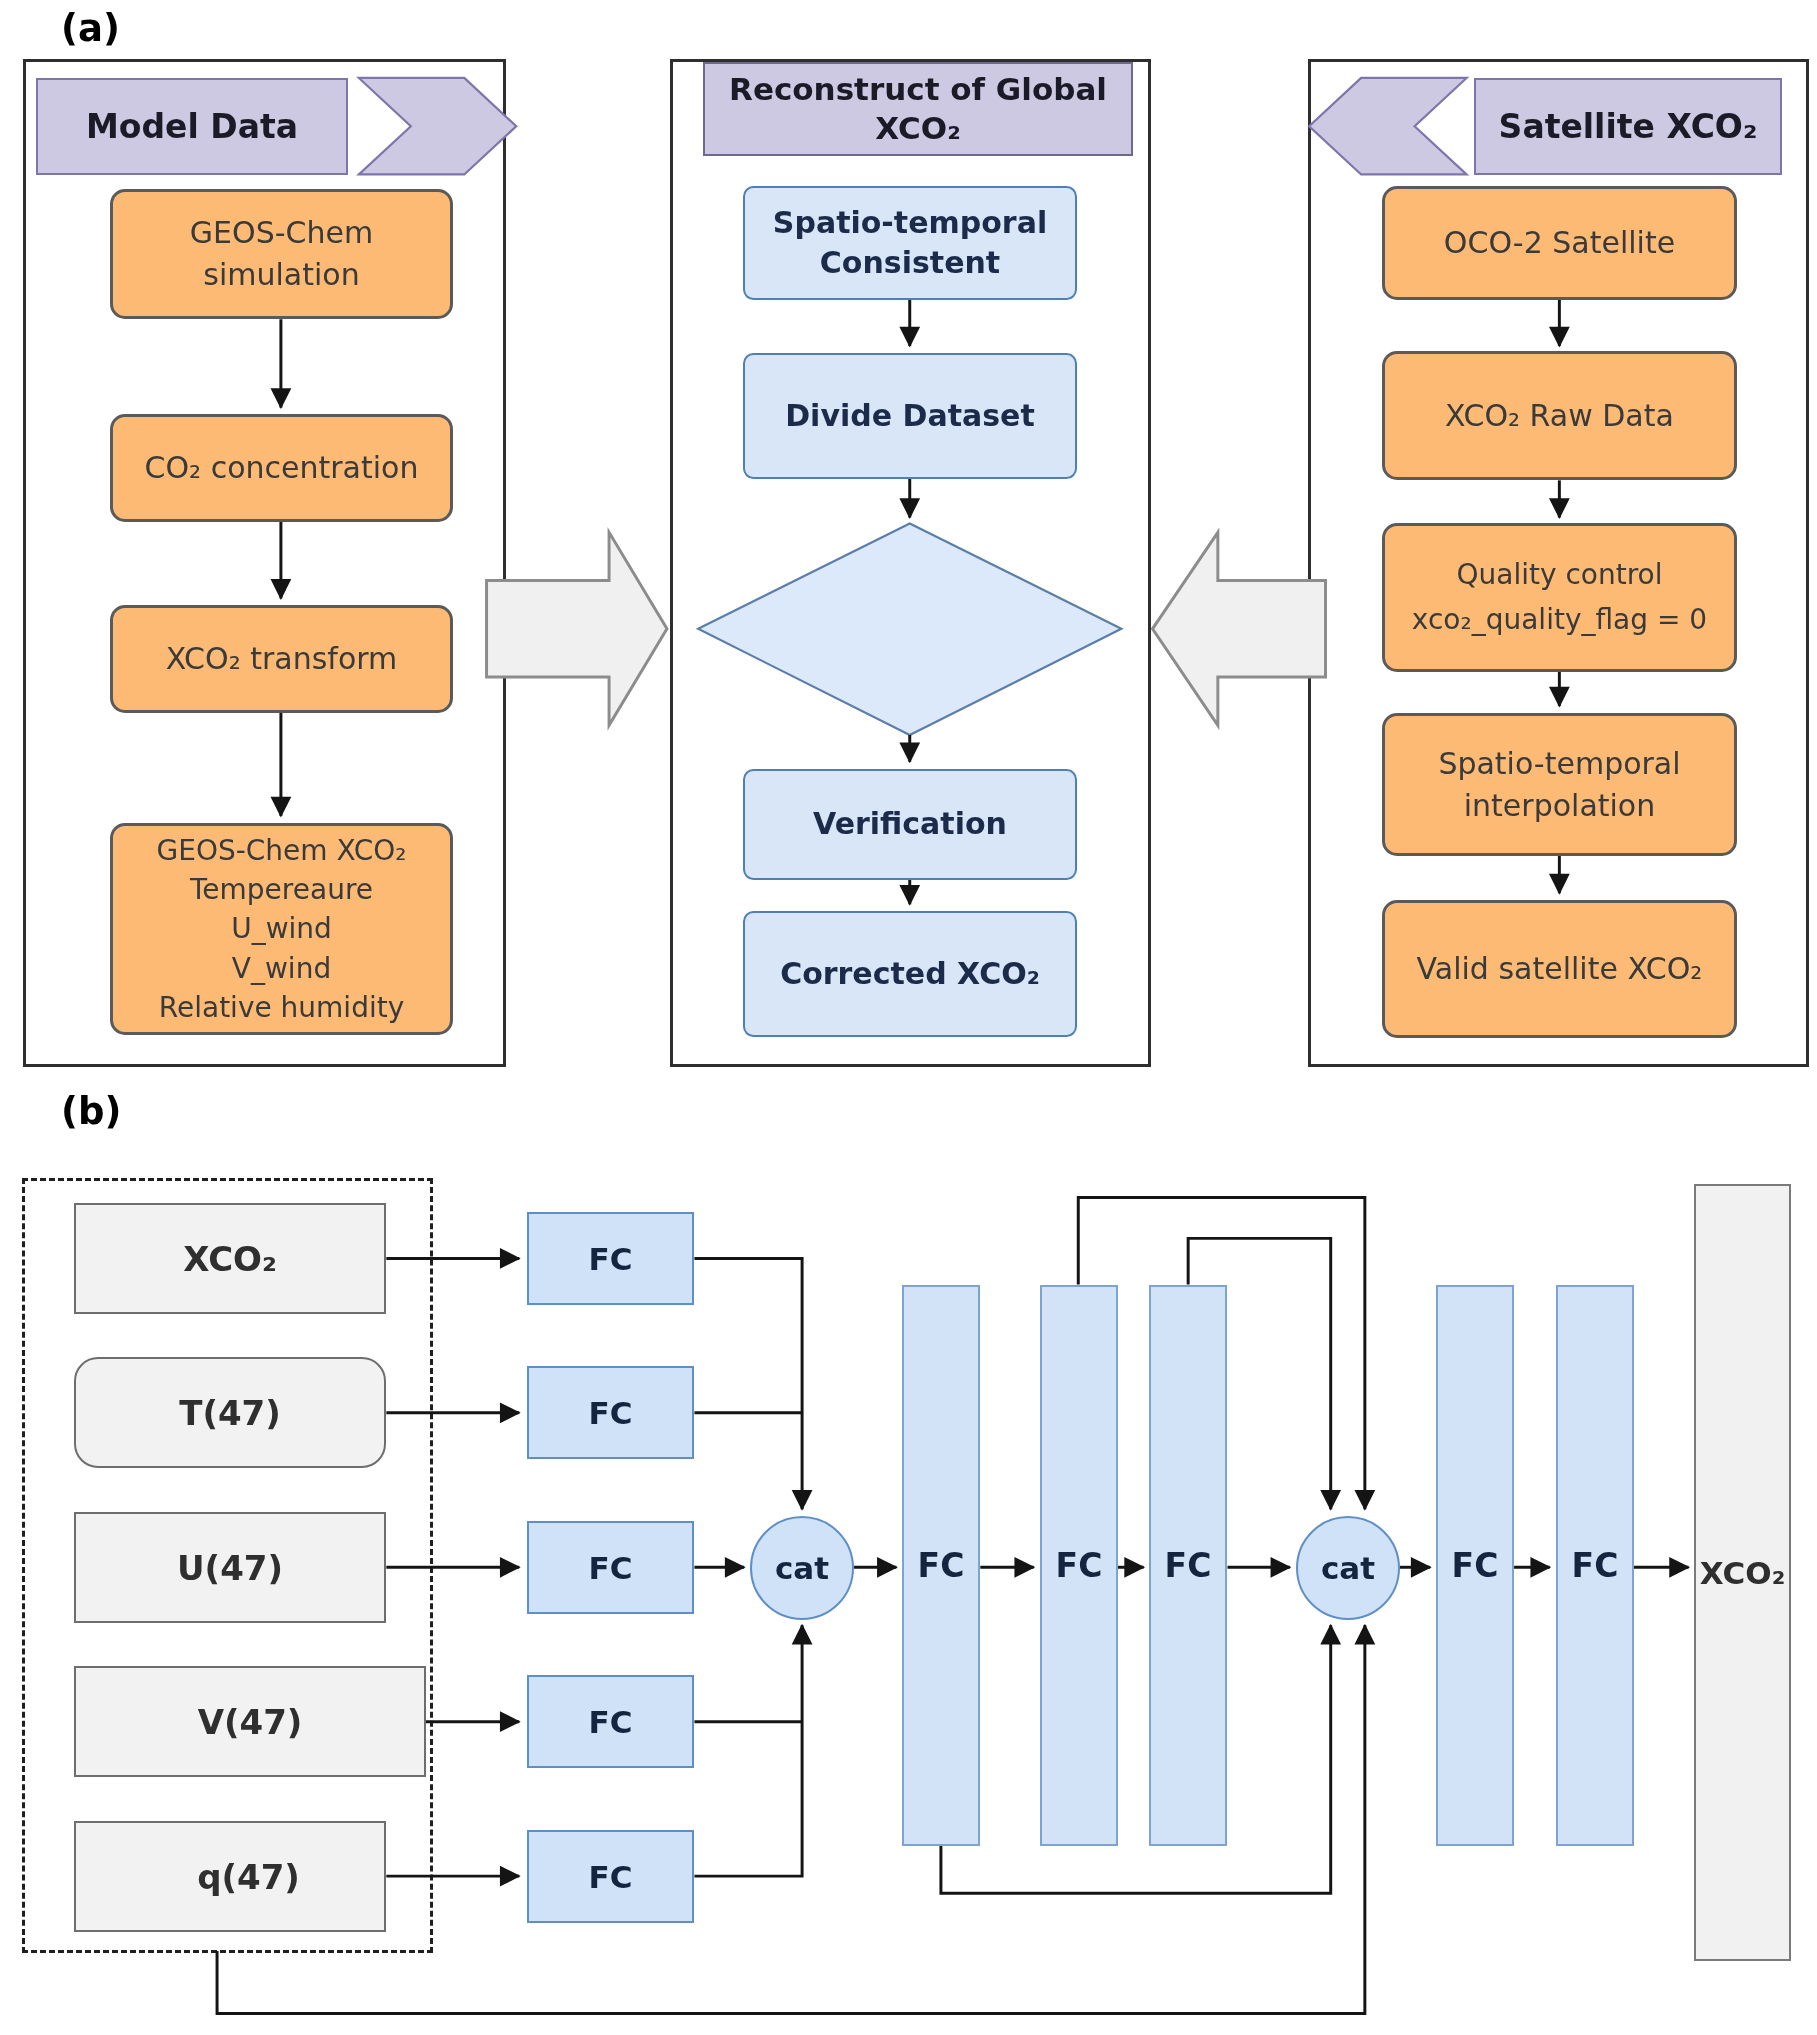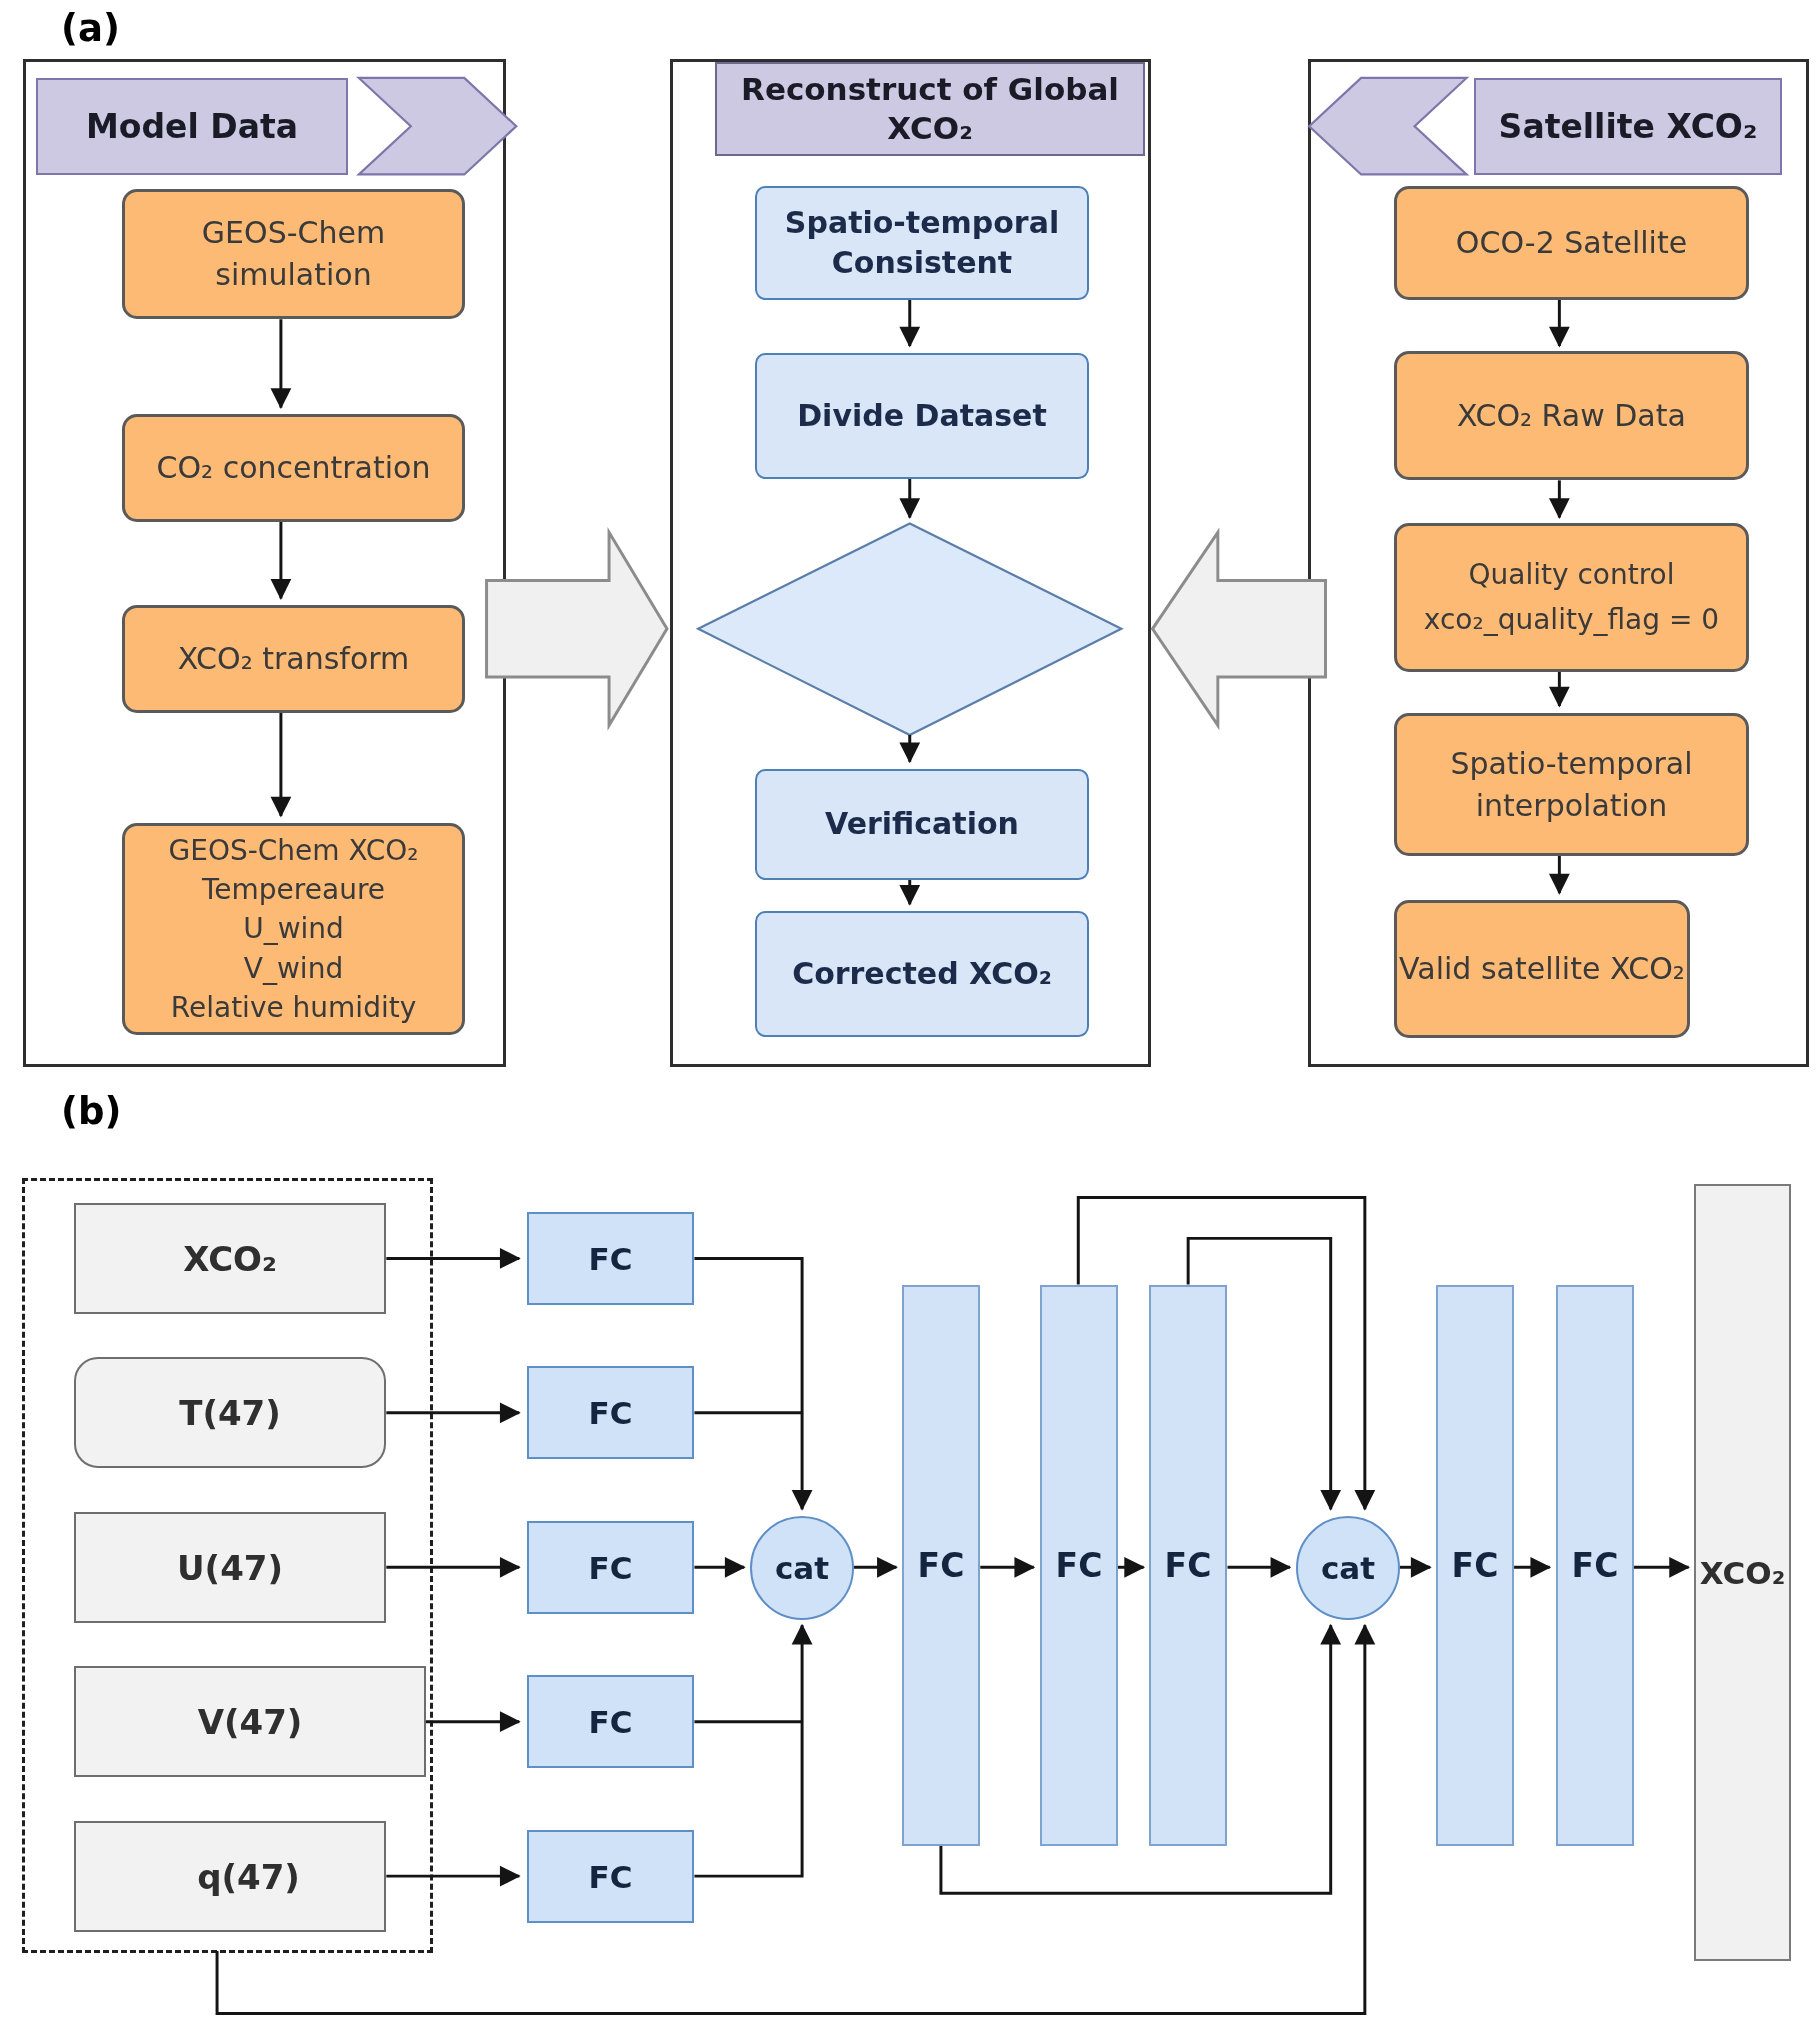--- a/index.html
+++ b/index.html
@@ -2,21 +2,21 @@
 <html style="font-size:12px"><head>
 <meta charset="utf-8">
 <style>
   html,body{margin:0;padding:0;background:#ffffff;}
   .canvas{
     position:relative;width:1818px;height:2035px;background:#ffffff;
     font-family:"DejaVu Sans","Liberation Sans",sans-serif;overflow:hidden;
   }
   .abs{position:absolute;box-sizing:border-box;}
   .flexc{display:flex;align-items:center;justify-content:center;text-align:center;}
-  .pre{white-space:pre-line;margin-left:12px;}
+  .pre{white-space:pre-line;}
   
   .panel{border:3px solid #2e2e2e;background:#ffffff;}
   
   .banner{background:#cdc9e3;border:2.2px solid #7d76ab;color:#1b1b28;font-weight:bold;font-size:33px;}
   .banner.mid{border-color:#6e6890;font-size:31px;line-height:1.25;}
   
   .gbox{background:#fdba74;border:3.7px solid #5a5a5a;border-radius:15px;color:#3a3a3a;font-weight:normal;font-size:30px;line-height:1.4;}
   
   .bbox{background:#d8e6f8;border:2.2px solid #4e7fb5;border-radius:10.4px;color:#1c2b4a;font-weight:bold;font-size:30px;line-height:1.35;}
   
@@ -139,21 +139,21 @@
 
   <div class="abs banner flexc" style="left:1474px;top:78px;width:308px;height:97px;">
     <span>Satellite XCO₂</span>
   </div>
   <div class="abs gbox flexc pre" style="left:1382px;top:186px;width:355px;height:114px;">OCO-2 Satellite</div>
   <div class="abs gbox flexc pre" style="left:1382px;top:351px;width:355px;height:129px;">XCO₂ Raw Data</div>
   <div class="abs gbox flexc pre" style="left:1382px;top:523px;width:355px;height:149px;font-size:28px;line-height:1.6;">Quality control
 xco₂_quality_flag = 0</div>
   <div class="abs gbox flexc pre" style="left:1382px;top:713px;width:355px;height:143px;">Spatio-temporal
 interpolation</div>
-  <div class="abs gbox flexc pre" style="left:1382px;top:900px;width:296px;height:138px;">Valid satellite XCO₂</div>
+  <div class="abs gbox flexc pre" style="left:1382px;top:900px;width:355px;height:138px;">Valid satellite XCO₂</div>
 
   <div class="abs inbox flexc" style="left:74px;top:1203px;width:312px;height:111px;">XCO₂</div>
   <div class="abs inbox flexc" style="left:74px;top:1357px;width:312px;height:111px;border-radius:24px;">T(47)</div>
   <div class="abs inbox flexc" style="left:74px;top:1512px;width:312px;height:111px;">U(47)</div>
   <div class="abs inbox flexc" style="left:74px;top:1666px;width:352px;height:111px;">V(47)</div>
   <div class="abs inbox flexc" style="left:74px;top:1821px;width:312px;height:111px;padding-left:37px;">q(47)</div>
 
   <div class="abs fcbox flexc" style="left:527px;top:1212px;width:167px;height:93px;">FC</div>
   <div class="abs fcbox flexc" style="left:527px;top:1366px;width:167px;height:93px;">FC</div>
   <div class="abs fcbox flexc" style="left:527px;top:1521px;width:167px;height:93px;">FC</div>

